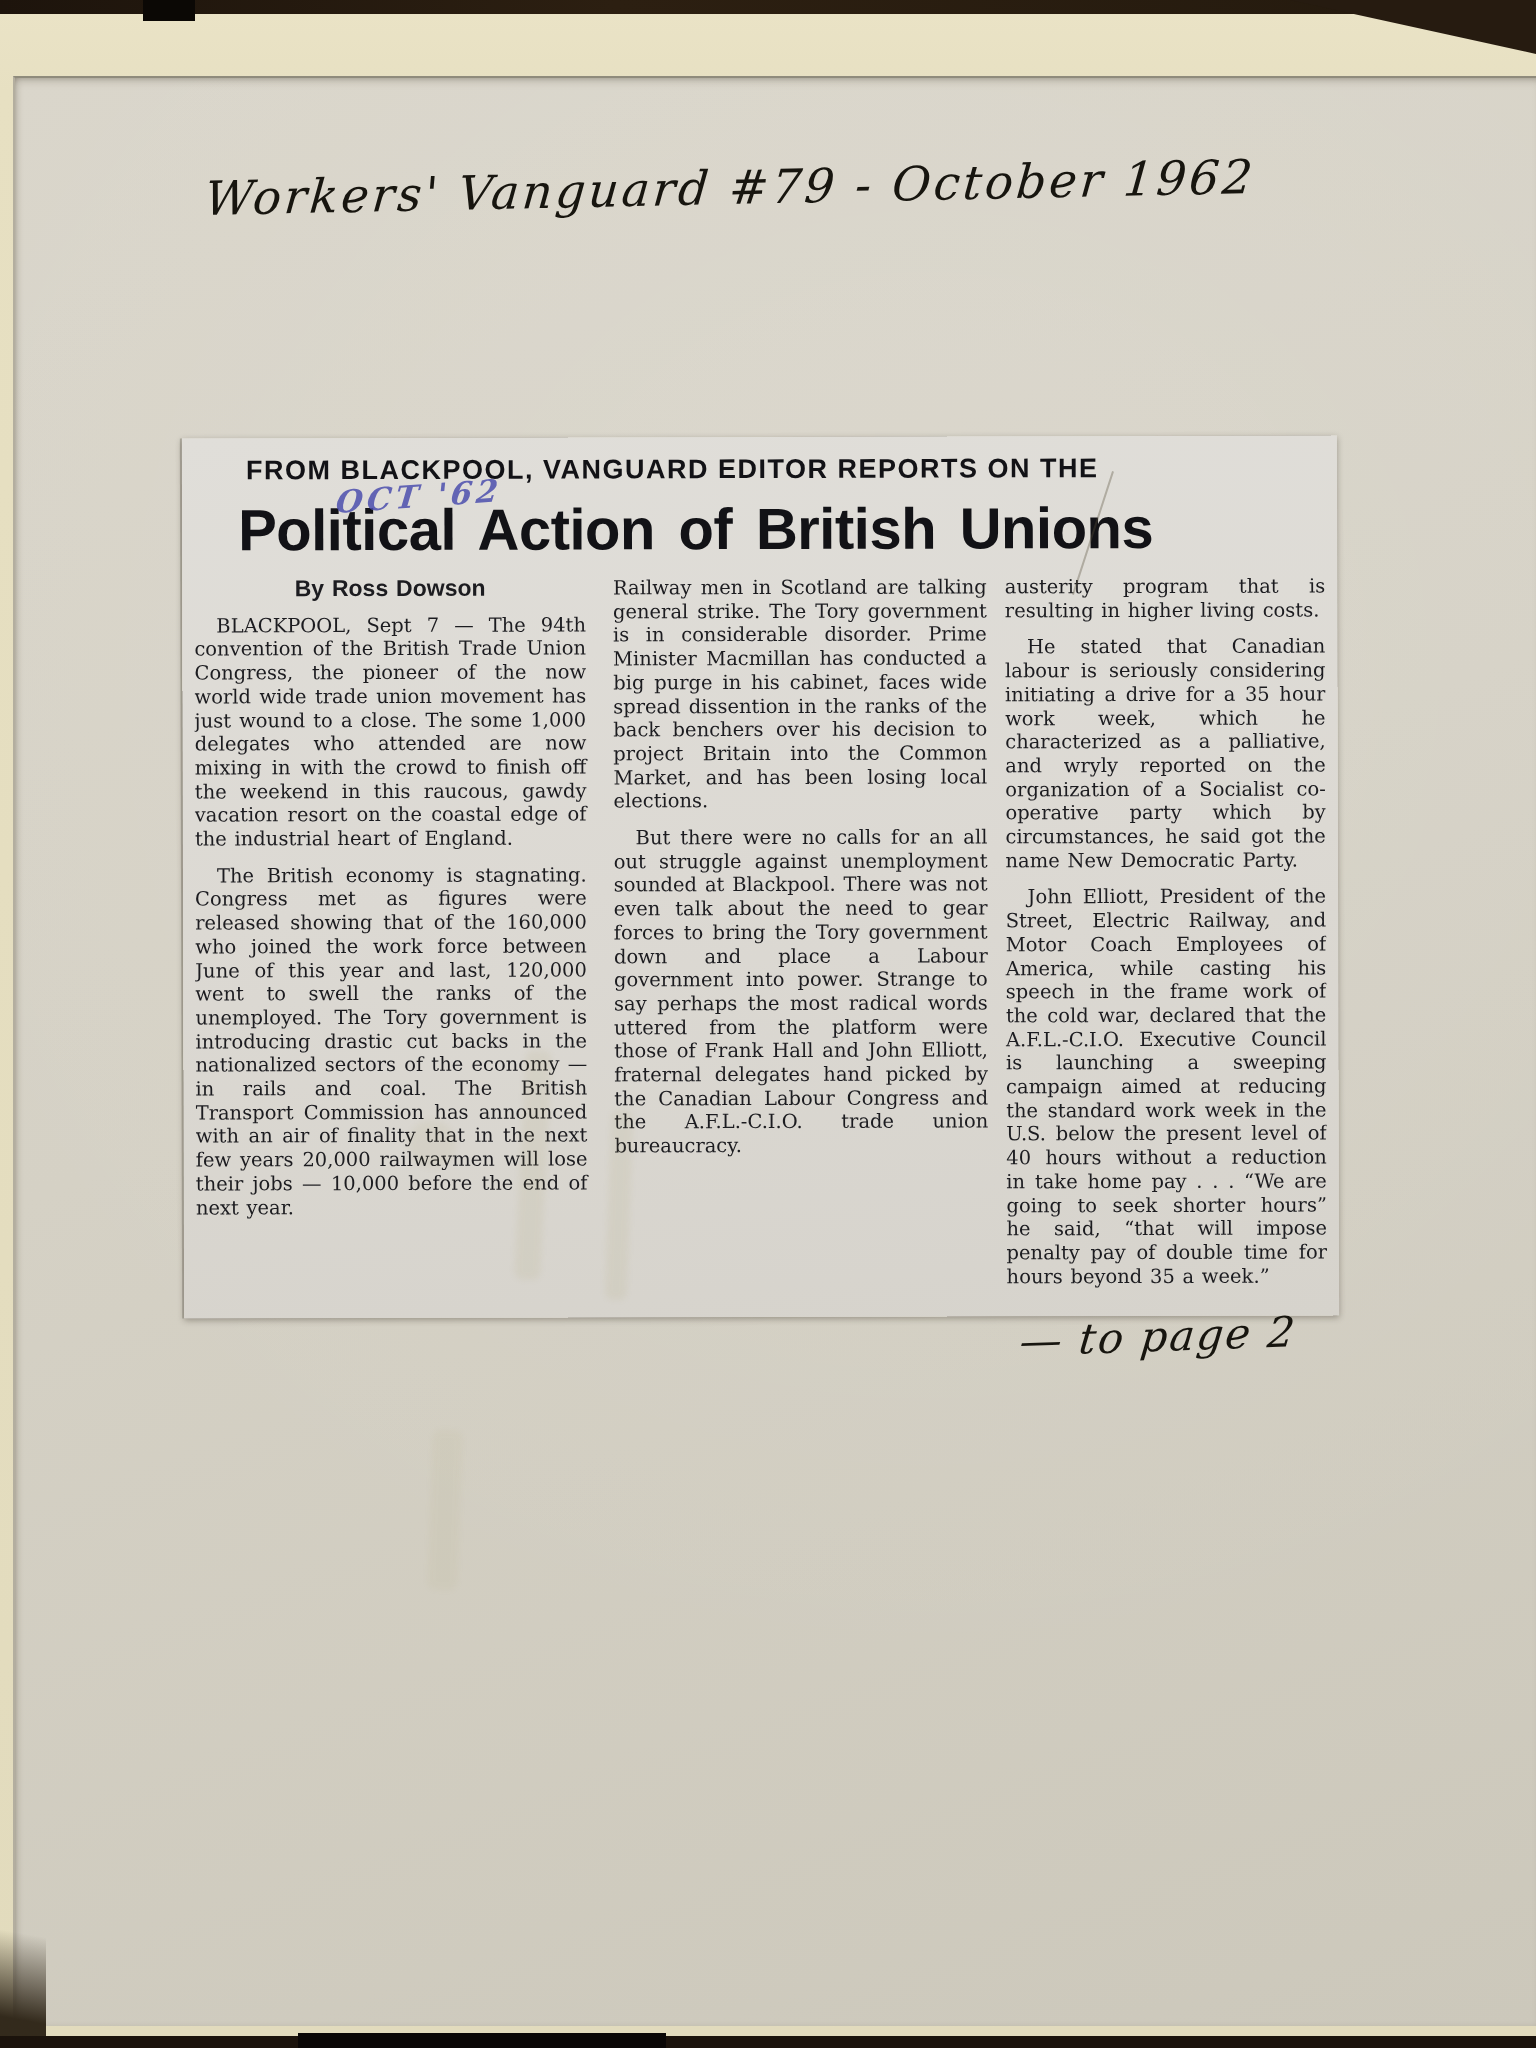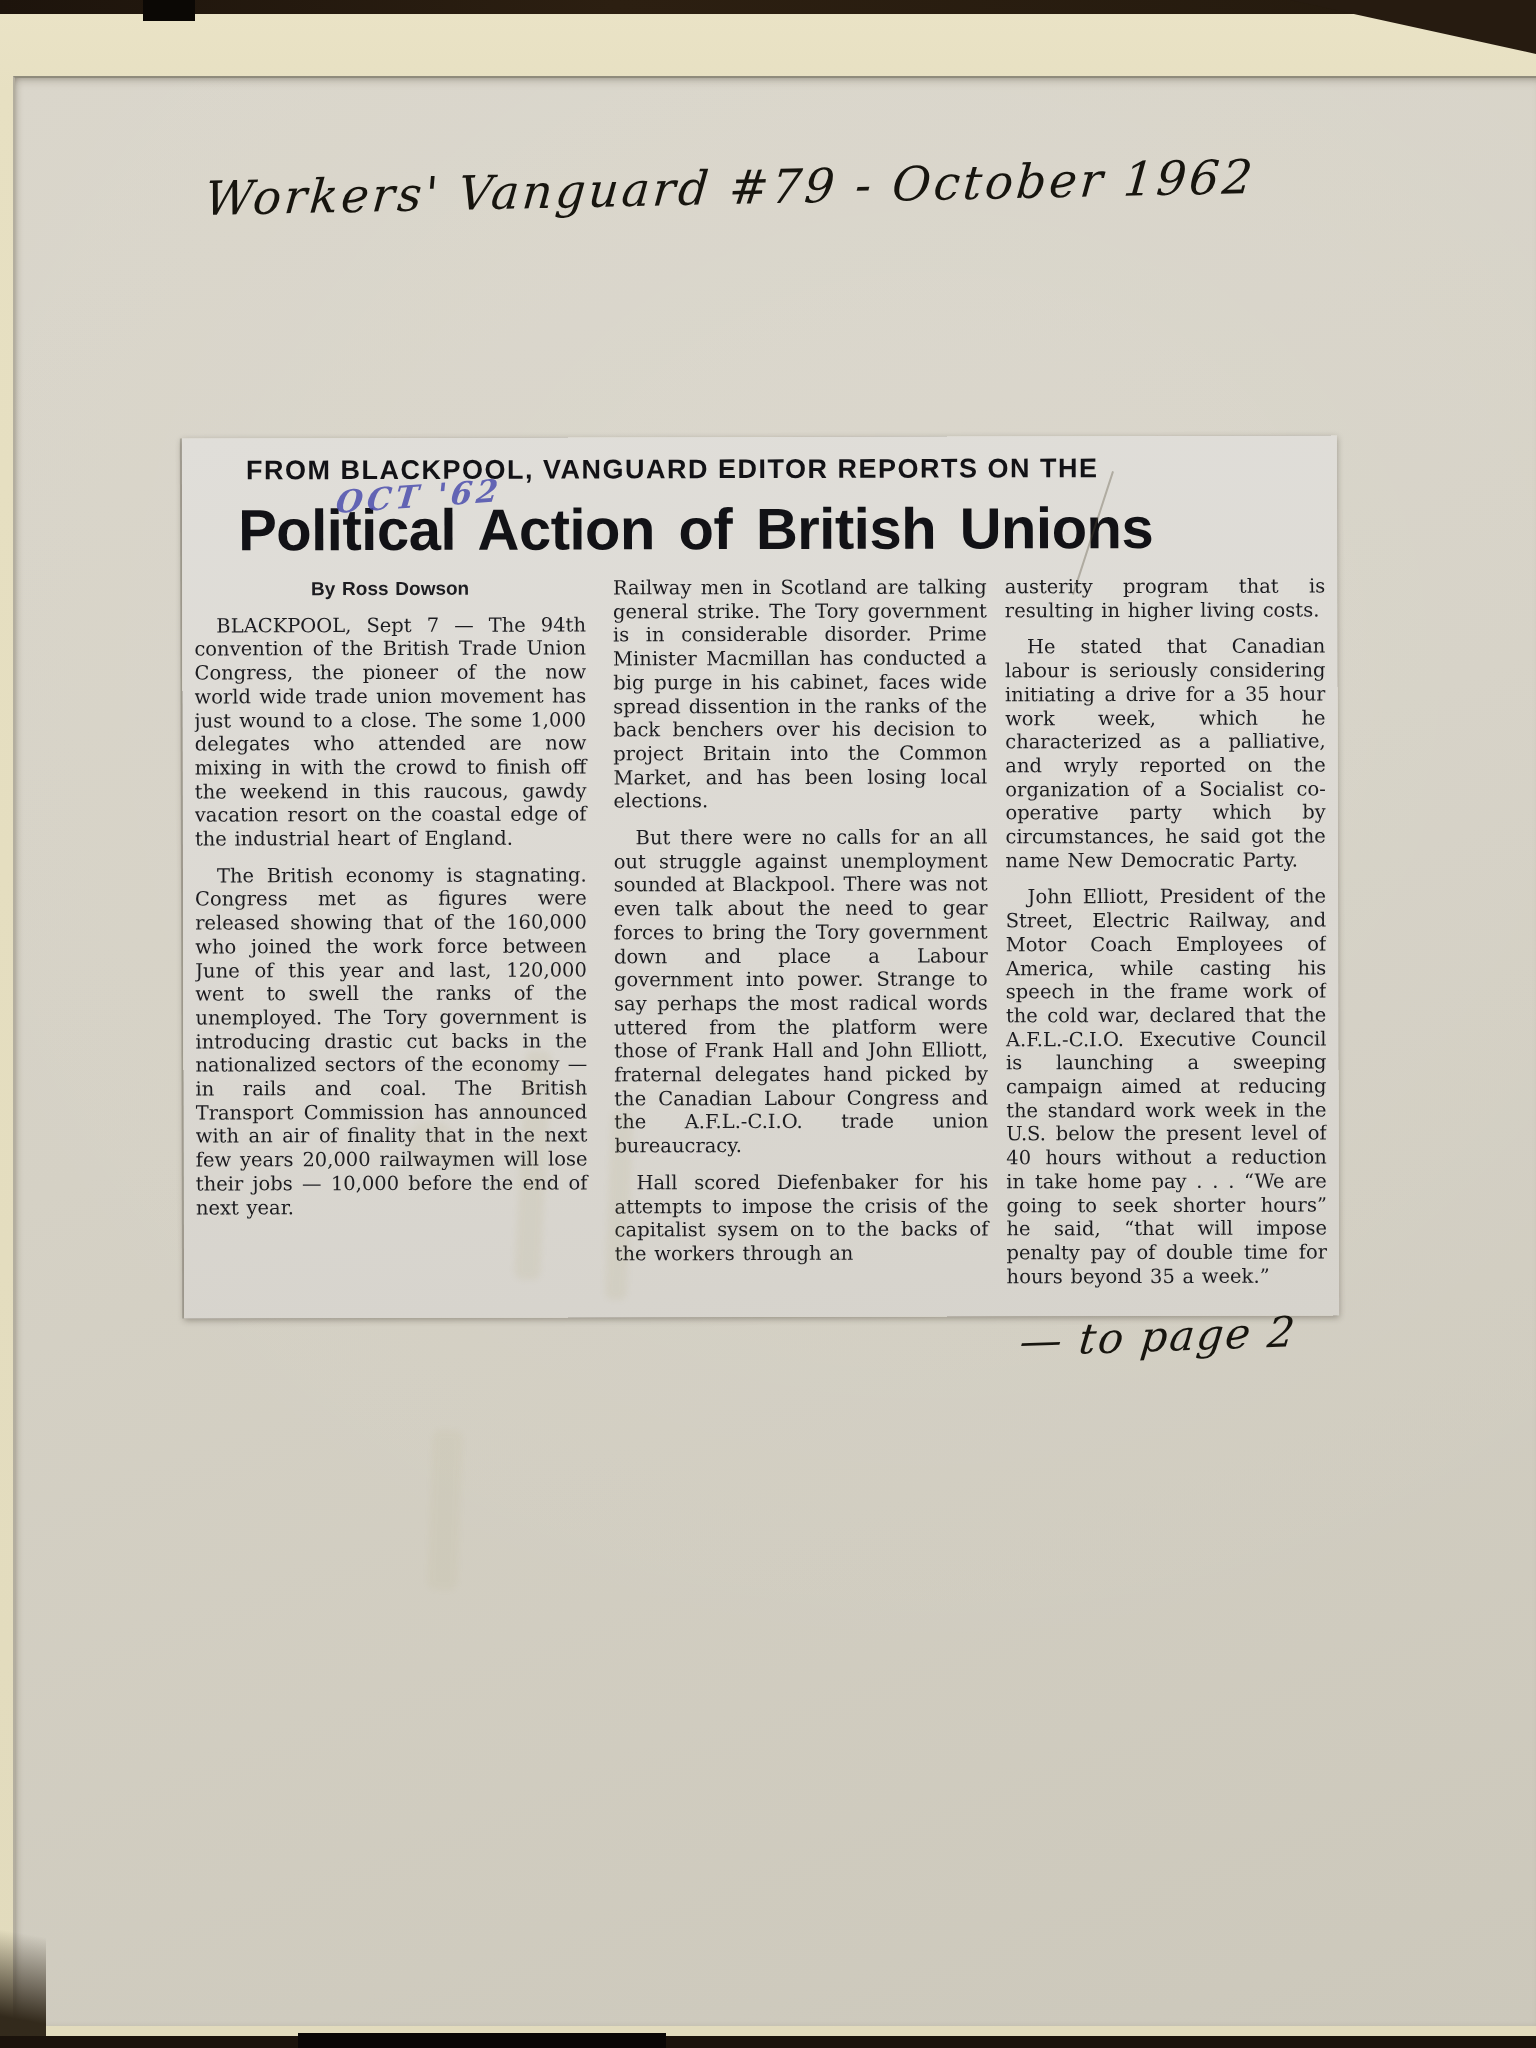--- a/index.html
+++ b/index.html
@@ -77,21 +77,21 @@
     font-family:"DejaVu Serif",serif;font-size:19.5px;line-height:23.7px;
     text-align:justify;color:#1c1c20;word-spacing:1.5px;
   }
   .col-1{width:396px;margin-right:27px;}
   .col-2{width:378px;margin-right:18px;}
   .col-3{width:324px;}
   .col p{margin:0 0 13px 0;text-indent:22px;}
   .col p.noindent{text-indent:0;}
   .byline{
     text-align:center;font-family:"Liberation Sans",sans-serif;
-    font-weight:700;font-size:19px;margin:0 40px 12px 0;
+    font-weight:700;font-size:23px;margin:0 40px 12px 0;
   }
   .crease{
     position:absolute;left:1092px;top:468px;width:2px;height:130px;
     background:rgba(90,80,60,.35);transform:rotate(18deg);border-radius:2px;
   }
   
   .ghost{position:absolute;background:#9a8f4a;opacity:.08;border-radius:8px;filter:blur(3px);}
   .ghost-a{left:520px;top:1050px;width:26px;height:230px;transform:rotate(3deg);}
   .ghost-b{left:608px;top:1110px;width:22px;height:190px;transform:rotate(2deg);}
   .ghost-c{left:408px;top:1120px;width:48px;height:48px;border-radius:50%;opacity:.07;}
@@ -119,21 +119,20 @@
         <p class="byline noindent">By Ross Dowson</p>
         <div>
             <p>BLACKPOOL, Sept 7 — The 94th convention of the British Trade Union Congress, the pioneer of the now world wide trade union movement has just wound to a close. The some 1,000 delegates who attended are now mixing in with the crowd to finish off the weekend in this raucous, gawdy vacation resort on the coastal edge of the industrial heart of England.</p>
             <p>The British economy is stagnating. Congress met as figures were released showing that of the 160,000 who joined the work force between June of this year and last, 120,000 went to swell the ranks of the unemployed. The Tory government is introducing drastic cut backs in the nationalized sectors of the economy — in rails and coal. The British Transport Commission has announced with an air of finality that in the next few years 20,000 railwaymen will lose their jobs — 10,000 before the end of next year.</p>
           </div>
       </div>
       <div class="col col-2">
         <div>
             <p class="noindent">Railway men in Scotland are talking general strike. The Tory government is in considerable disorder. Prime Minister Macmillan has conducted a big purge in his cabinet, faces wide spread dissention in the ranks of the back benchers over his decision to project Britain into the Common Market, and has been losing local elections.</p>
             <p>But there were no calls for an all out struggle against unemployment sounded at Blackpool. There was not even talk about the need to gear forces to bring the Tory government down and place a Labour government into power. Strange to say perhaps the most radical words uttered from the platform were those of Frank Hall and John Elliott, fraternal delegates hand picked by the Canadian Labour Congress and the A.F.L.-C.I.O. trade union bureaucracy.</p>
-            <p>Hall scored Diefenbaker for his attempts to impose the crisis of the capitalist sysem on to the backs of the workers through an</p>
           </div>
       </div>
       <div class="col col-3">
         <div>
             <p class="noindent">austerity program that is resulting in higher living costs.</p>
             <p>He stated that Canadian labour is seriously considering initiating a drive for a 35 hour work week, which he characterized as a palliative, and wryly reported on the organization of a Socialist co-operative party which by circumstances, he said got the name New Democratic Party.</p>
             <p>John Elliott, President of the Street, Electric Railway, and Motor Coach Employees of America, while casting his speech in the frame work of the cold war, declared that the A.F.L.-C.I.O. Executive Council is launching a sweeping campaign aimed at reducing the standard work week in the U.S. below the present level of 40 hours without a reduction in take home pay . . . “We are going to seek shorter hours” he said, “that will impose penalty pay of double time for hours beyond 35 a week.”</p>
           </div>
 
       </div>

